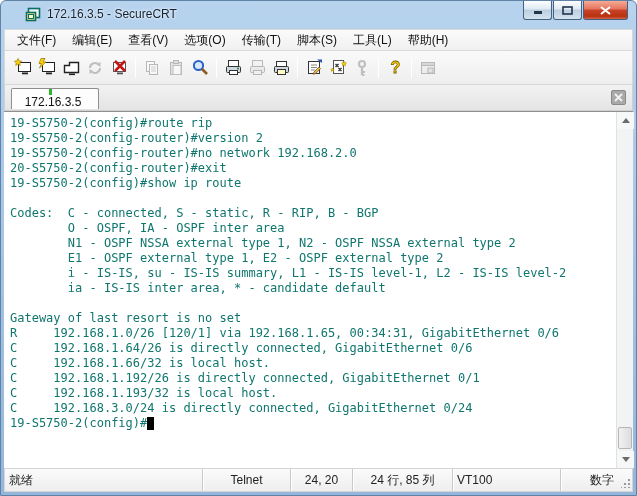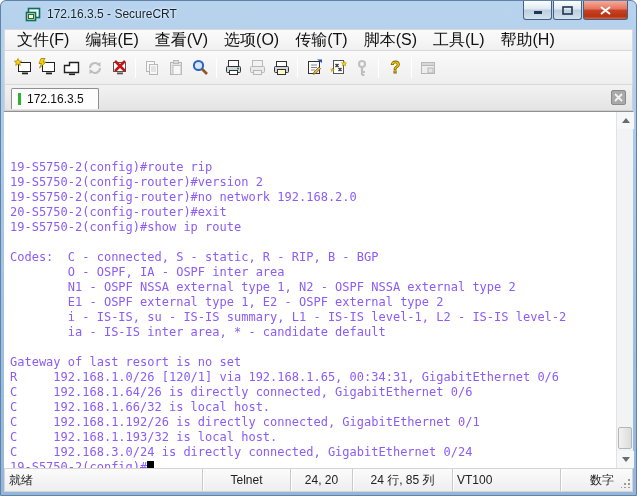--- a/index.html
+++ b/index.html
@@ -31,60 +31,60 @@
     width:45px;
     background:linear-gradient(180deg,#f6ab98 0%,#e4735c 45%,#c94129 50%,#b8330e 85%,#d3664d 100%);
   }
 
   
   .menubar {
     position:absolute; top:28px; left:3px; right:3px; height:22px;
     background:linear-gradient(180deg,#fbfbfb,#f0f0f0); border:1px solid #d8d8d8;
     display:flex; align-items:center; padding-left:4px;
   }
-  .menuitem { font-size:16px; color:#111; padding:0 8px; white-space:nowrap; }
+  .menuitem { font-size:12px; color:#111; padding:0 8px; white-space:nowrap; }
 
   
   .toolbar {
     position:absolute; top:50px; left:3px; right:3px; height:34px;
     background:linear-gradient(180deg,#fafafa,#eeeeee); border:1px solid #d8d8d8; border-top:none;
     display:flex; align-items:center; padding-left:6px;
   }
   .tbtn { width:24px; height:24px; display:flex; align-items:center; justify-content:center; }
   .tbtn.disabled { opacity:.42; filter:grayscale(1); }
   .tsep { width:1px; height:20px; background:#c3c3c3; border-right:1px solid #fff; margin:0 4px; }
 
   
   .tabbar {
     position:absolute; top:84px; left:3px; right:3px; height:26px;
     background:linear-gradient(180deg,#f2f2f2,#e4e4e4); border:1px solid #d0d0d0; border-top:none;
   }
   .tab {
     position:absolute; left:6px; top:3px; height:21px; min-width:88px;
     background:#fdfdfd; border:1px solid #8f8f8f; border-bottom:none;
-    display:flex; align-items:center; padding:0 10px 0 6px; border-radius:2px 2px 0 0;
+    display:flex; align-items:center; padding:0 10px 0 6px; border-radius:2px 2px 0 0;flex-direction:column;
   }
   .tab .statusdot { width:3px; height:12px; margin-right:6px; }
   .tab .tablabel { font-size:12px; color:#111; white-space:nowrap; }
   .tabclose {
     position:absolute; right:6px; top:5px; width:15px; height:15px;
     background:#a9a9a9; border:1px solid #8a8a8a; border-radius:2px;
     display:flex; align-items:center; justify-content:center;
   }
 
   
   .termwrap {
     position:absolute; top:110px; left:3px; right:3px; height:357px;
     background:#fff; border-top:1px solid #909090;
   }
   .termtext {
     position:absolute; left:0; top:0; right:17px; bottom:0;
     padding:4px 0 0 6px; overflow:hidden;
     font-family:"DejaVu Sans Mono","Liberation Mono",monospace;
-    font-size:12px; line-height:15px; color:#8b5cf6;margin-top:44px;
+    font-size:12px; line-height:15px; color:#0f766e;
   }
   .term-line { height:15px; white-space:pre; }
   .cursor { display:inline-block; width:7px; height:13px; background:#000; vertical-align:text-bottom; }
 
   
   .vscroll { position:absolute; top:0; right:0; width:17px; bottom:0; background:#f2f3f5; border-left:1px solid #e2e2e2; }
   .sbtn {
     position:absolute; left:0; width:17px; height:17px; background:#f6f7f8;
     display:flex; align-items:center; justify-content:center;
   }

